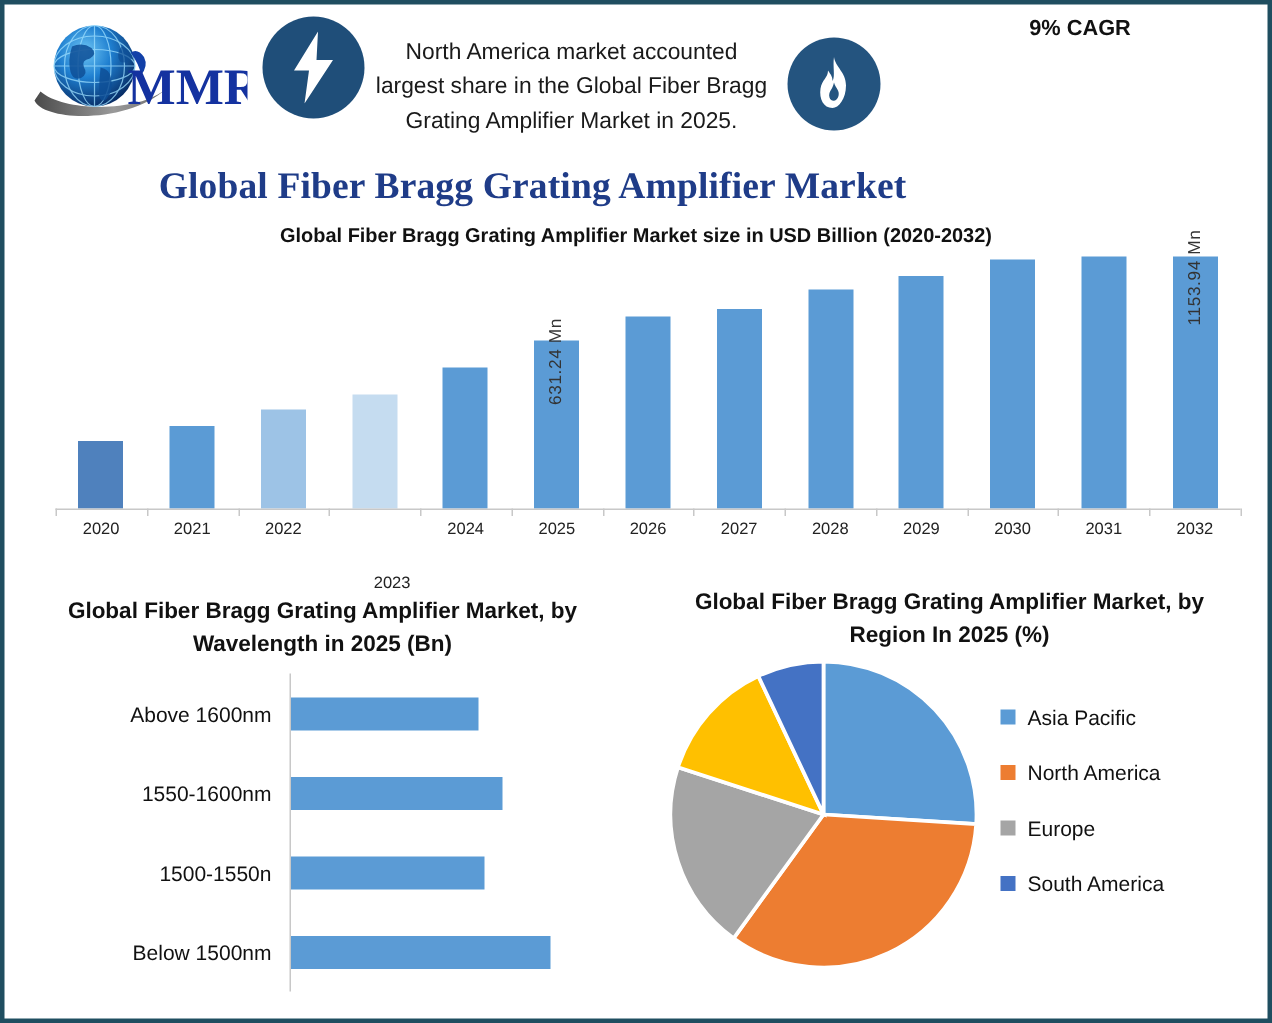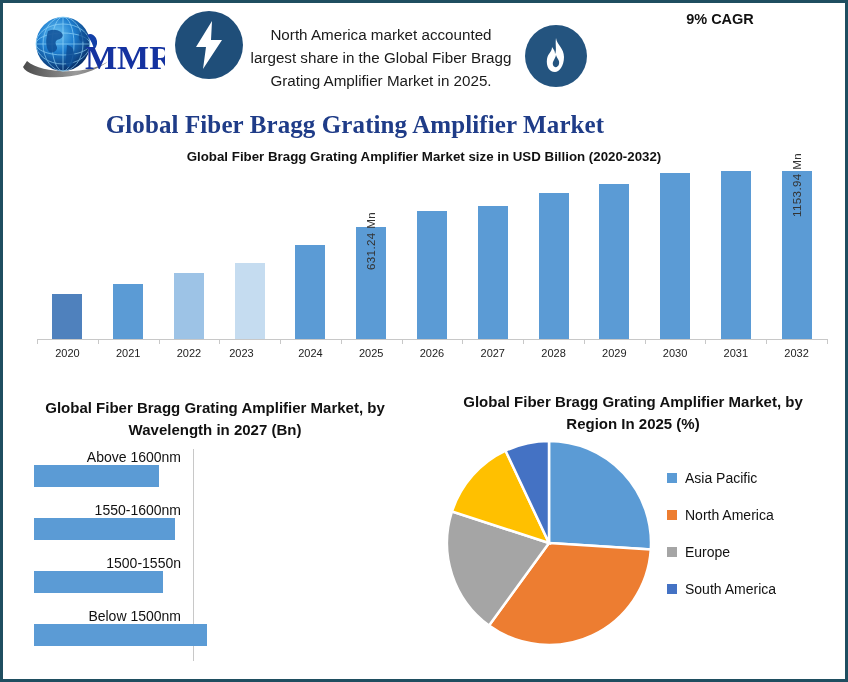--- a/index.html
+++ b/index.html
@@ -153,21 +153,21 @@
     color: #111;
   }
   .hbar-plot { position: absolute; left: 12px; top: 68px; width: 376px; height: 212px; }
   .hbar-axis {
     position: absolute; left: 166px; top: 0;
     width: 1px; height: 212px;
     background: #c8c8c8;
   }
   .hbar-row {
     position: absolute; left: 0; width: 376px; height: 53px;
-    display: flex; align-items: flex-start; flex-direction: column;
+    display: flex; align-items: center;
   }
   .hbar-label {
     width: 160px;
     text-align: right;
     padding-right: 6px;
     font-size: 14px;
     color: #111;
   }
   .hbar-bar {
     height: 22px;
@@ -324,37 +324,37 @@
         <div class="bc-tick" style="left: 580.923px;"></div>
         <div class="bc-tick" style="left: 641.692px;"></div>
         <div class="bc-tick" style="left: 702.462px;"></div>
         <div class="bc-tick" style="left: 763.231px;"></div>
         <div class="bc-tick" style="left: 824px;"></div>
       </div>
     <div id="bc-xlabels">
         <div class="bc-xlabel" style="left: 34px; width: 60.7692px;">2020</div>
         <div class="bc-xlabel" style="left: 94.7692px; width: 60.7692px;">2021</div>
         <div class="bc-xlabel" style="left: 155.538px; width: 60.7692px;">2022</div>
-        <div class="bc-xlabel" style="left: 208px; width: 60.7692px;">2023</div>
+        <div class="bc-xlabel" style="left: 228px; width: 60.7692px; margin-top: 36px;">2023</div>
         <div class="bc-xlabel" style="left: 277.077px; width: 60.7692px;">2024</div>
         <div class="bc-xlabel" style="left: 337.846px; width: 60.7692px;">2025</div>
         <div class="bc-xlabel" style="left: 398.615px; width: 60.7692px;">2026</div>
         <div class="bc-xlabel" style="left: 459.385px; width: 60.7692px;">2027</div>
         <div class="bc-xlabel" style="left: 520.154px; width: 60.7692px;">2028</div>
         <div class="bc-xlabel" style="left: 580.923px; width: 60.7692px;">2029</div>
         <div class="bc-xlabel" style="left: 641.692px; width: 60.7692px;">2030</div>
         <div class="bc-xlabel" style="left: 702.462px; width: 60.7692px;">2031</div>
         <div class="bc-xlabel" style="left: 763.231px; width: 60.7692px;">2032</div>
       </div>
   </div>
 
   <div class="bottom">
 
     <div class="hbar-panel">
-      <div class="hbar-title">Global Fiber Bragg Grating Amplifier Market, by Wavelength in 2027 (Bn)</div>
+      <div class="hbar-title">Global Fiber Bragg Grating Amplifier Market, by Wavelength in 2025 (Bn)</div>
       <div class="hbar-plot">
         <div class="hbar-axis"></div>
         <div id="hbar-rows">
             <div class="hbar-row" style="top: 0px;">
               <div class="hbar-label">Above 1600nm</div>
               <div class="hbar-bar" style="width: 125px; background: rgb(91, 155, 213);"></div>
             </div>
             <div class="hbar-row" style="top: 53px;">
               <div class="hbar-label">1550-1600nm</div>
               <div class="hbar-bar" style="width: 141px; background: rgb(91, 155, 213);"></div>

